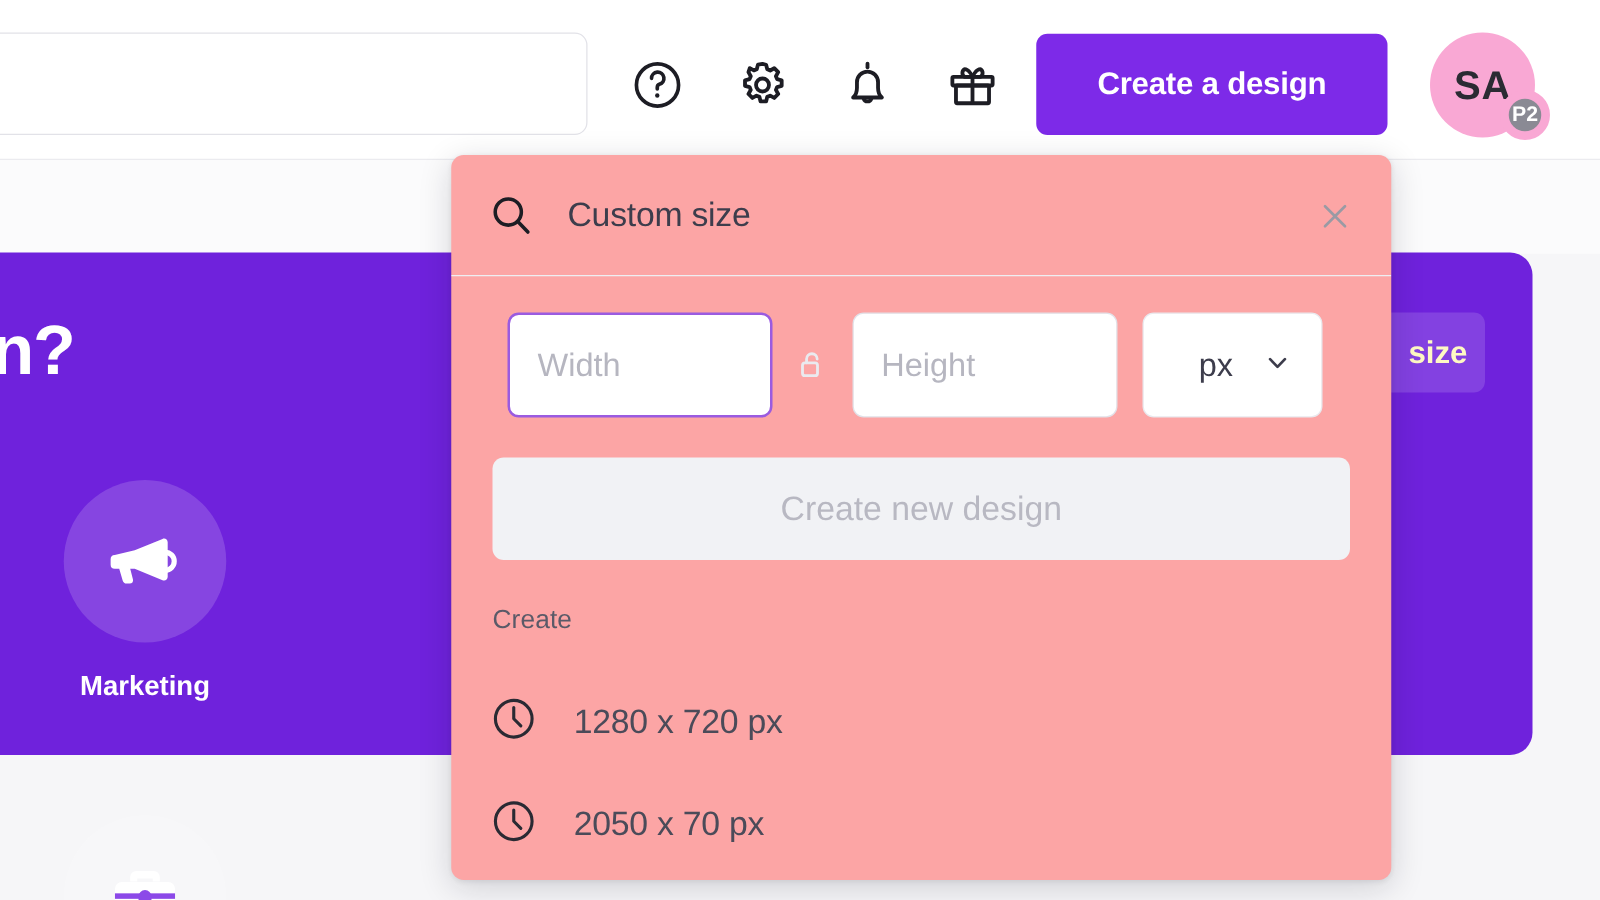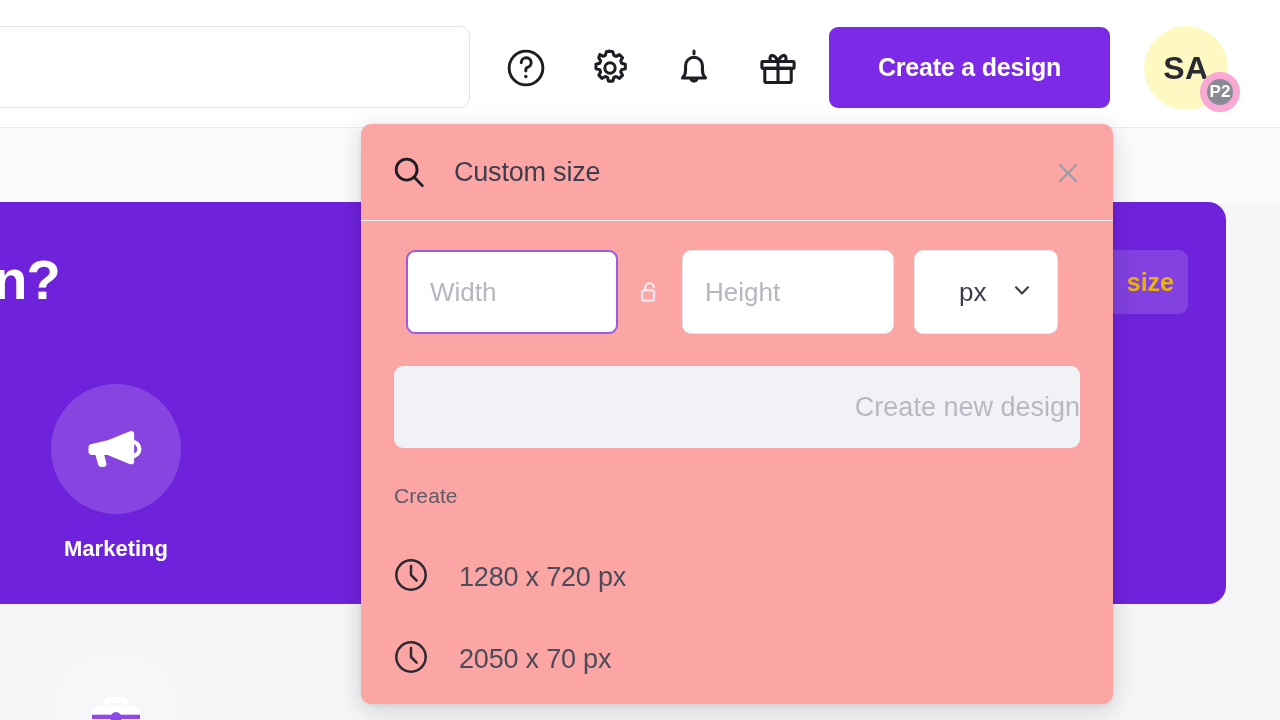--- a/index.html
+++ b/index.html
@@ -51,21 +51,21 @@
     letter-spacing: -0.2px;
     cursor: pointer;
   }
 
   .avatar-wrap {
     position: absolute; left: 1144px; top: 26px;
     width: 84px; height: 84px;
   }
   .avatar {
     width: 84px; height: 84px; border-radius: 50%;
-    background: #fef9c3;
+    background: #f9a8d4;
     display: flex; align-items: center; justify-content: center;
     color: #2b2b33;
     font-size: 32px; font-weight: bold;
     letter-spacing: 0.5px;
     overflow: hidden;
   }
   .avatar-badge {
     position: absolute; right: -12px; bottom: -2px;
     width: 40px; height: 40px; border-radius: 50%;
     background: #8a8a94;
@@ -110,21 +110,21 @@
     margin-top: 22px;
     color: #ffffff;
     font-size: 22px; font-weight: bold;
     white-space: nowrap;
   }
   .hero-size-btn {
     position: absolute; left: 1078px; top: 48px;
     width: 150px; height: 64px;
     background: rgba(255,255,255,0.14);
     border: none; border-radius: 9px;
-    color: #eab308; font-size: 25px; font-weight: bold;
+    color: #fef9c3; font-size: 25px; font-weight: bold;
     text-align: right; padding-right: 14px;
     white-space: nowrap; overflow: hidden;
     cursor: pointer;
   }
 
   
   .modal {
     position: absolute; left: 361px; top: 124px;
     width: 752px; height: 580px;
     background: #fca5a5;
@@ -191,21 +191,20 @@
 
   .create-new-btn {
     position: absolute; left: 33px; top: 242px;
     width: 686px; height: 82px;
     background: #f1f2f5;
     border: none; border-radius: 9px;
     color: #b8b8c2;
     font-family: "Liberation Sans", sans-serif;
     font-size: 27px;
     cursor: default;
-    text-align: right;
   }
 
   .recent-label {
     position: absolute; left: 33px; top: 360px;
     color: #5a5a68;
     font-size: 21px;
     letter-spacing: 0.1px;
   }
 
   .recent-list { position: absolute; left: 0; top: 412px; width: 100%; }

